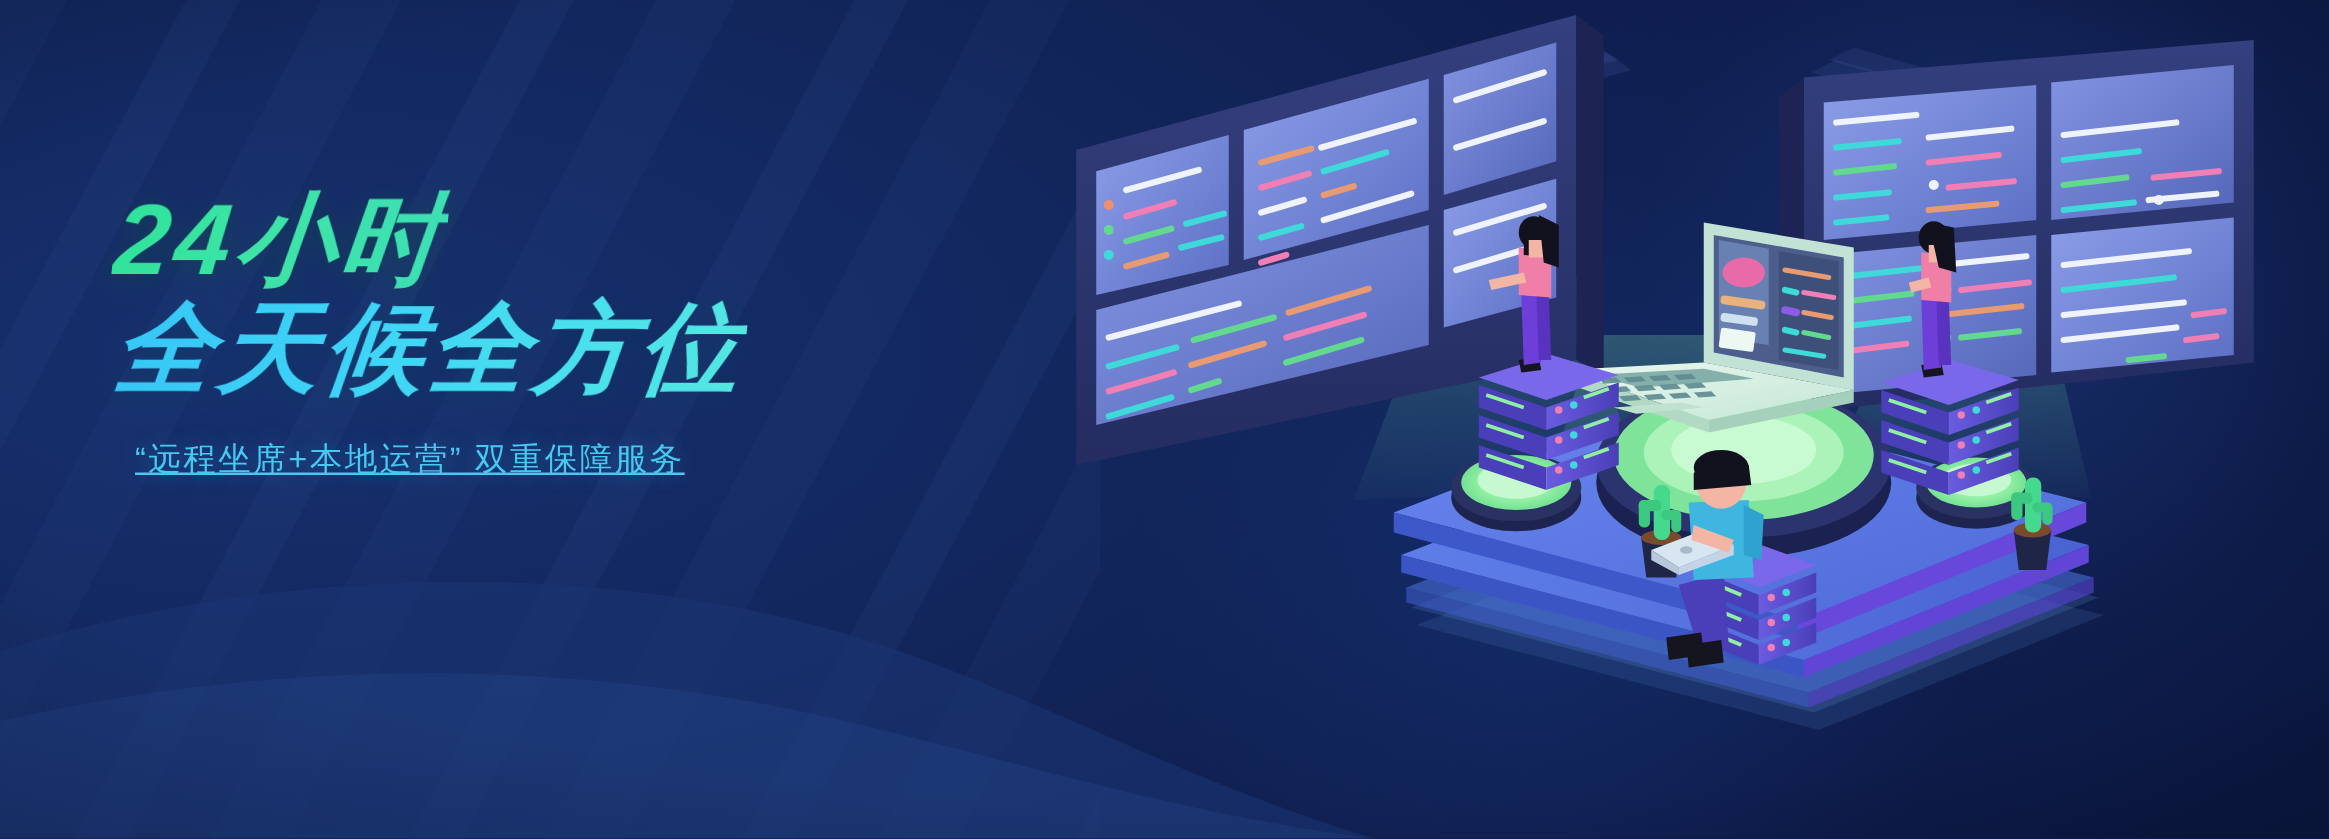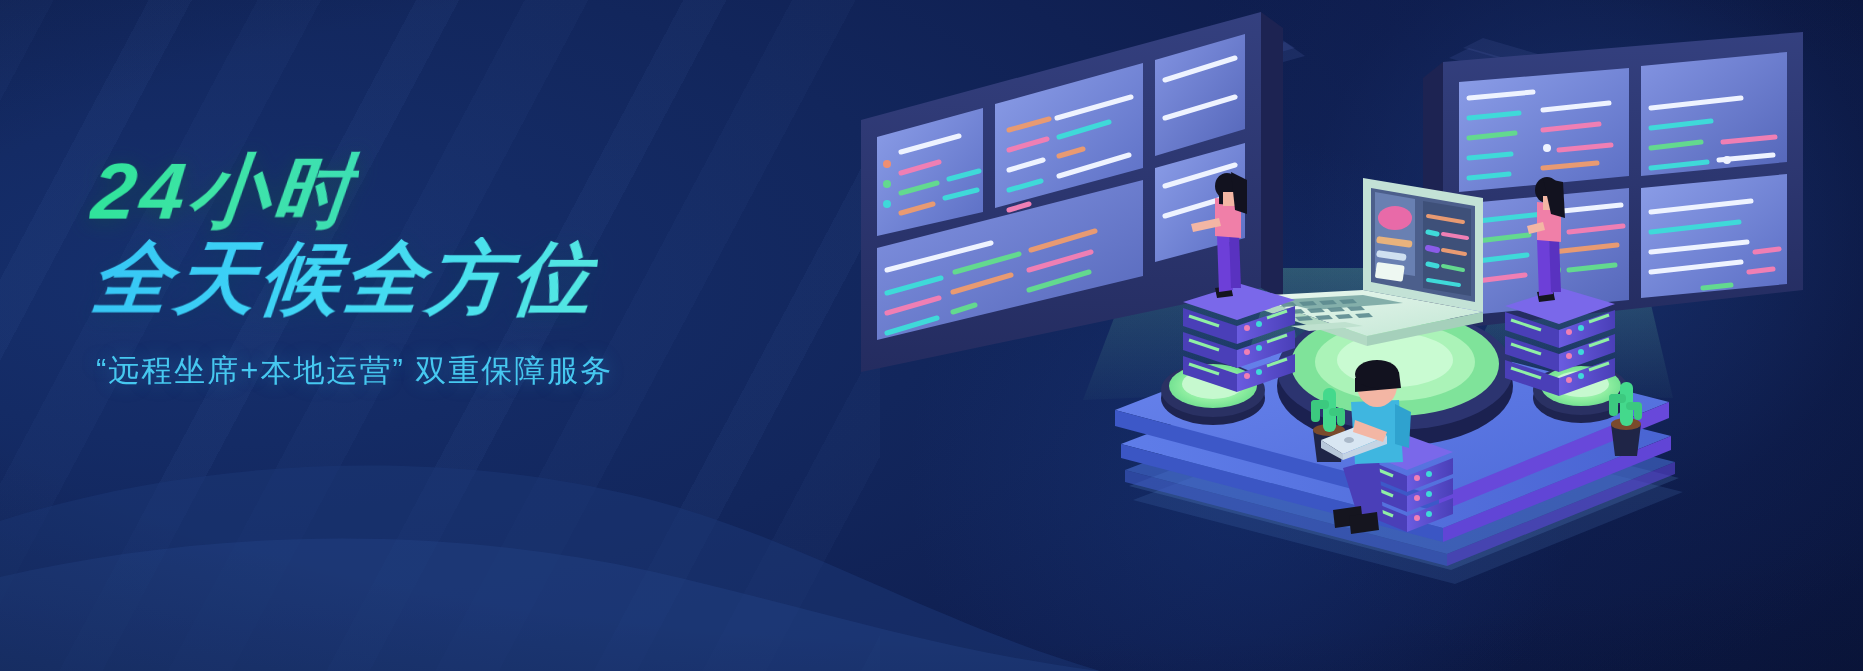--- a/index.html
+++ b/index.html
@@ -66,27 +66,28 @@
   .hl-2{
     background:linear-gradient(98deg,#36c6f5 0%,#3ed4f6 40%,#49e0ee 72%,#54e7e0 100%);
     -webkit-background-clip:text;background-clip:text;color:transparent;
     font-size:80px;
     transform:skewX(-6deg);
     display:inline-block;
     margin-top:4px;
     filter:drop-shadow(0 3px 10px rgba(10,60,95,0.55));
   }
   .subtitle{
-    margin:30px 0 0 4px;
-    font-size:31px;
+    margin:30px 0 0 16px;
+    font-size:26px;
     letter-spacing:2px;
     color:#46c8f0;
     font-weight:400;
     white-space:nowrap;
     text-shadow:0 0 18px rgba(50,170,230,0.35);
+    text-decoration:underline;
   }
   
   #illustration{position:absolute;right:0;top:0;width:1020px;height:671px;}
   #illustration svg{display:block;width:100%;height:100%;}
 </style>
 </head>
 <body>
 
 <div id="banner">
 

